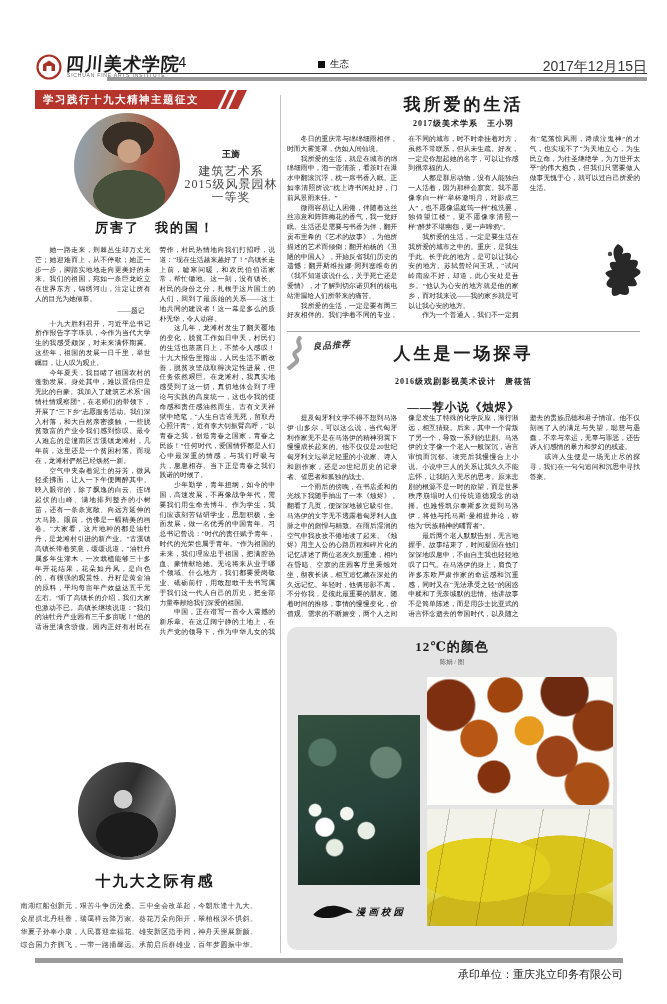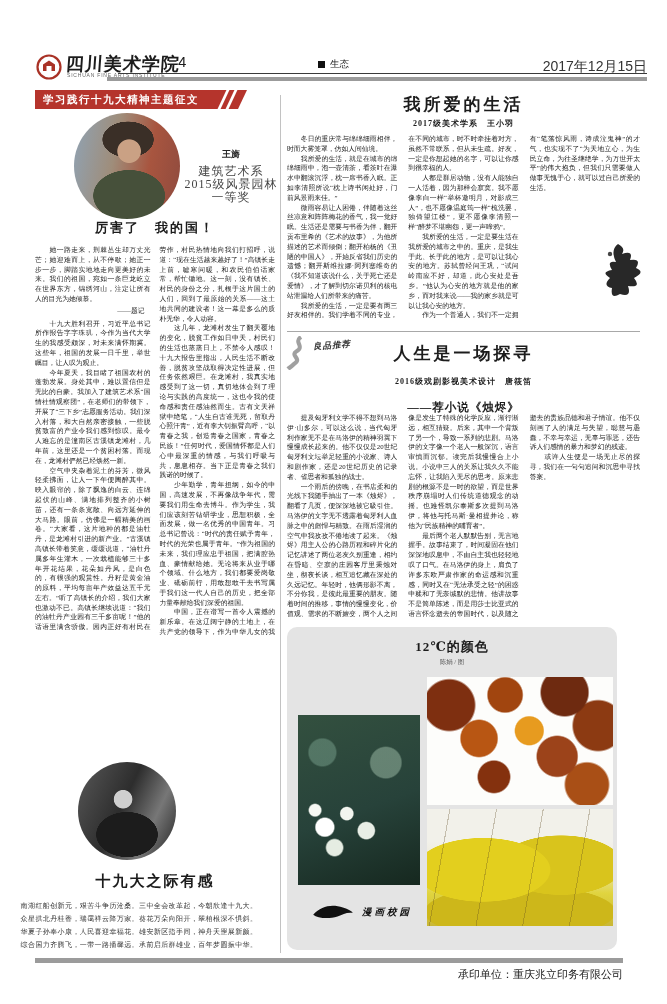--- a/index.html
+++ b/index.html
@@ -96,21 +96,21 @@
      radial-gradient(circle at 86% 84%, #a94f16 0 11%, rgba(0,0,0,0) 12%),
      #fdfdfb;}
   #ph-ginkgo{left:140px;top:182px;width:186px;height:117px;
     background:
      repeating-linear-gradient(100deg, rgba(0,0,0,0) 0 22px, rgba(90,70,30,.3) 22px 23px, rgba(0,0,0,0) 23px 46px),
      radial-gradient(ellipse 60% 45% at 30% 52%, #e3cf1e 0 60%, rgba(0,0,0,0) 61%),
      radial-gradient(ellipse 55% 42% at 72% 48%, #d9c41c 0 60%, rgba(0,0,0,0) 61%),
      radial-gradient(ellipse 85% 38% at 50% 88%, #cdb71a 0 60%, rgba(0,0,0,0) 61%),
      linear-gradient(#f2f1ea 0 28%,#eee9d8 45%,#e0d43f 72%,#c9b736);}
   #stamp{left:25px;top:276px;display:flex;align-items:center;}
-  #stamp .st{font-size:9.5px;font-weight:bold;font-style:italic;letter-spacing:3px;color:#111;margin-left:8px;}
+  #stamp .st{font-size:9.5px;font-weight:bold;font-style:italic;letter-spacing:3px;color:#111;margin-left:2px;}
 </style>
 </head>
 <body>
 
 <div id="page">
 
   <div class="abs" id="seal">
     <svg width="26" height="26" viewBox="0 0 26 26">
       <circle cx="13" cy="13" r="11.5" fill="#ffffff" stroke="#a93226" stroke-width="2.2"></circle>
       <path d="M7 17 L7 10.5 L13 6.5 L19 10.5 L19 17 Z" fill="#a93226"></path>

